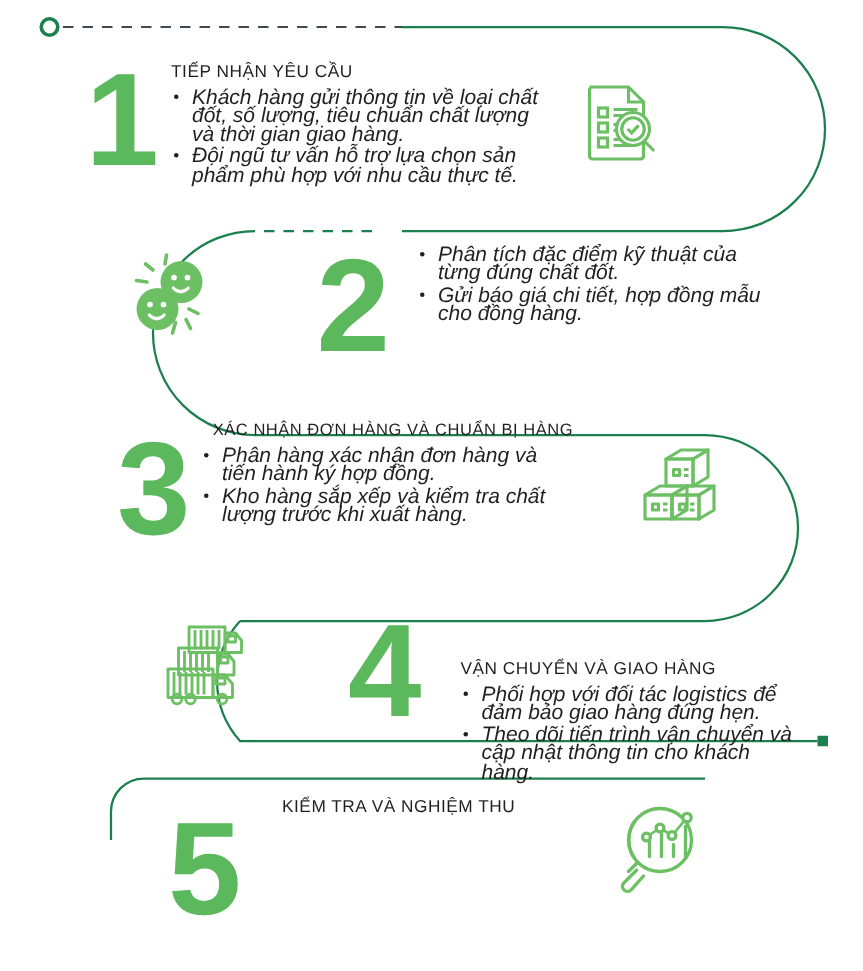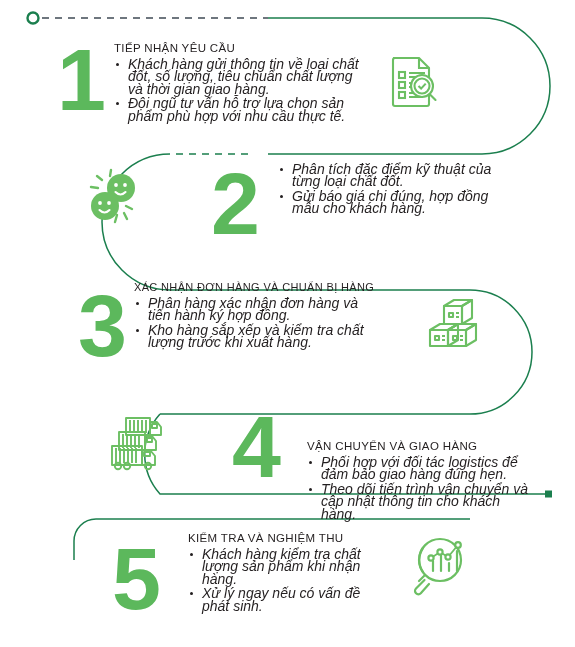--- a/index.html
+++ b/index.html
@@ -130,22 +130,22 @@
         <path d="M36.5 34 l2.6 2.6 l4.6 -5"></path>
         <path d="M47.5 42 l6 6" stroke-linecap="round"></path>
       </svg>
     </div>
   </div>
 
   <div class="step">
     <div class="step-number" style="left:211px; top:160px;">2</div>
     <div class="step-body" style="left:278px; top:163px; width:240px;">
       <ul class="bullets">
-        <li>Phân tích đặc điểm kỹ thuật của từng loại chất đốt.</li>
-        <li>Gửi báo giá chi đúng, hợp đồng mẫu cho khách hàng.</li>
+        <li>Phân tích đặc điểm kỹ thuật của từng đúng chất đốt.</li>
+        <li>Gửi báo giá chi tiết, hợp đồng mẫu cho đồng hàng.</li>
       </ul>
     </div>
     <div class="step-icon" style="left:80px; top:168px;">
       <svg width="64" height="62" viewBox="0 0 64 62" fill="none">
         <g stroke="#6cbf63" stroke-width="2.4" stroke-linecap="round">
           <path d="M30 8 L31 2"></path>
           <path d="M22 12 L17 8"></path>
           <path d="M18 20 L11 19"></path>
           <path d="M46 38 L52 41"></path>
           <path d="M44 45 L47 51"></path>
@@ -159,21 +159,21 @@
         <circle cx="20" cy="35" r="1.9" fill="#ffffff"></circle>
         <circle cx="29" cy="35" r="1.9" fill="#ffffff"></circle>
         <path d="M19.5 42 q5 5 10 0" stroke="#ffffff" stroke-width="2.1" stroke-linecap="round" fill="none"></path>
       </svg>
     </div>
   </div>
 
   <div class="step">
     <div class="step-number" style="left:78px; top:282px;">3</div>
     <div class="step-body" style="left:134px; top:281px; width:248px;">
-      <div class="step-title" style="font-size:11px;">XÁC NHẬN ĐƠN HÀNG VÀ CHUẨN BỊ HÀNG</div>
+      <div class="step-title" style="font-size:11px;text-align:right;">XÁC NHẬN ĐƠN HÀNG VÀ CHUẨN BỊ HÀNG</div>
       <ul class="bullets">
         <li>Phân hàng xác nhận đơn hàng và tiến hành ký hợp đồng.</li>
         <li>Kho hàng sắp xếp và kiểm tra chất lượng trước khi xuất hàng.</li>
       </ul>
     </div>
     <div class="step-icon" style="left:424px; top:296px;">
       <svg width="62" height="58" viewBox="0 0 62 58" fill="none" stroke="#6cbf63" stroke-width="2.1" stroke-linejoin="round">
         <path d="M20 10 L30 4 L48 4 L38 10 Z"></path>
         <path d="M20 10 L38 10 L38 28 L20 28 Z"></path>
         <path d="M38 10 L48 4 L48 22 L38 28 Z"></path>
@@ -220,24 +220,20 @@
         <circle cx="23" cy="54" r="3.2"></circle>
         <circle cx="44" cy="54" r="3.2"></circle>
       </svg>
     </div>
   </div>
 
   <div class="step">
     <div class="step-number" style="left:112px; top:535px;">5</div>
     <div class="step-body" style="left:188px; top:532px; width:192px;">
       <div class="step-title">KIỂM TRA VÀ NGHIỆM THU</div>
-      <ul class="bullets">
-        <li>Khách hàng kiểm tra chất lượng sản phẩm khi nhận hàng.</li>
-        <li>Xử lý ngay nếu có vấn đề phát sinh.</li>
-      </ul>
     </div>
     <div class="step-icon" style="left:407px; top:533px;">
       <svg width="66" height="66" viewBox="0 0 66 66" fill="none" stroke="#6cbf63" stroke-width="2.2" stroke-linecap="round">
         <circle cx="33" cy="27" r="21"></circle>
         <path d="M16 15 a21 21 0 0 0 0 24"></path>
         <path d="M18 42 L12 48"></path>
         <path d="M17.5 47 l-8.5 8.5 a3.4 3.4 0 0 0 0 4.8 a3.4 3.4 0 0 0 4.8 0 L22 51"></path>
         <g stroke-width="2.2">
           <path d="M26 38 v-10"></path>
           <path d="M34 38 v-16"></path>

